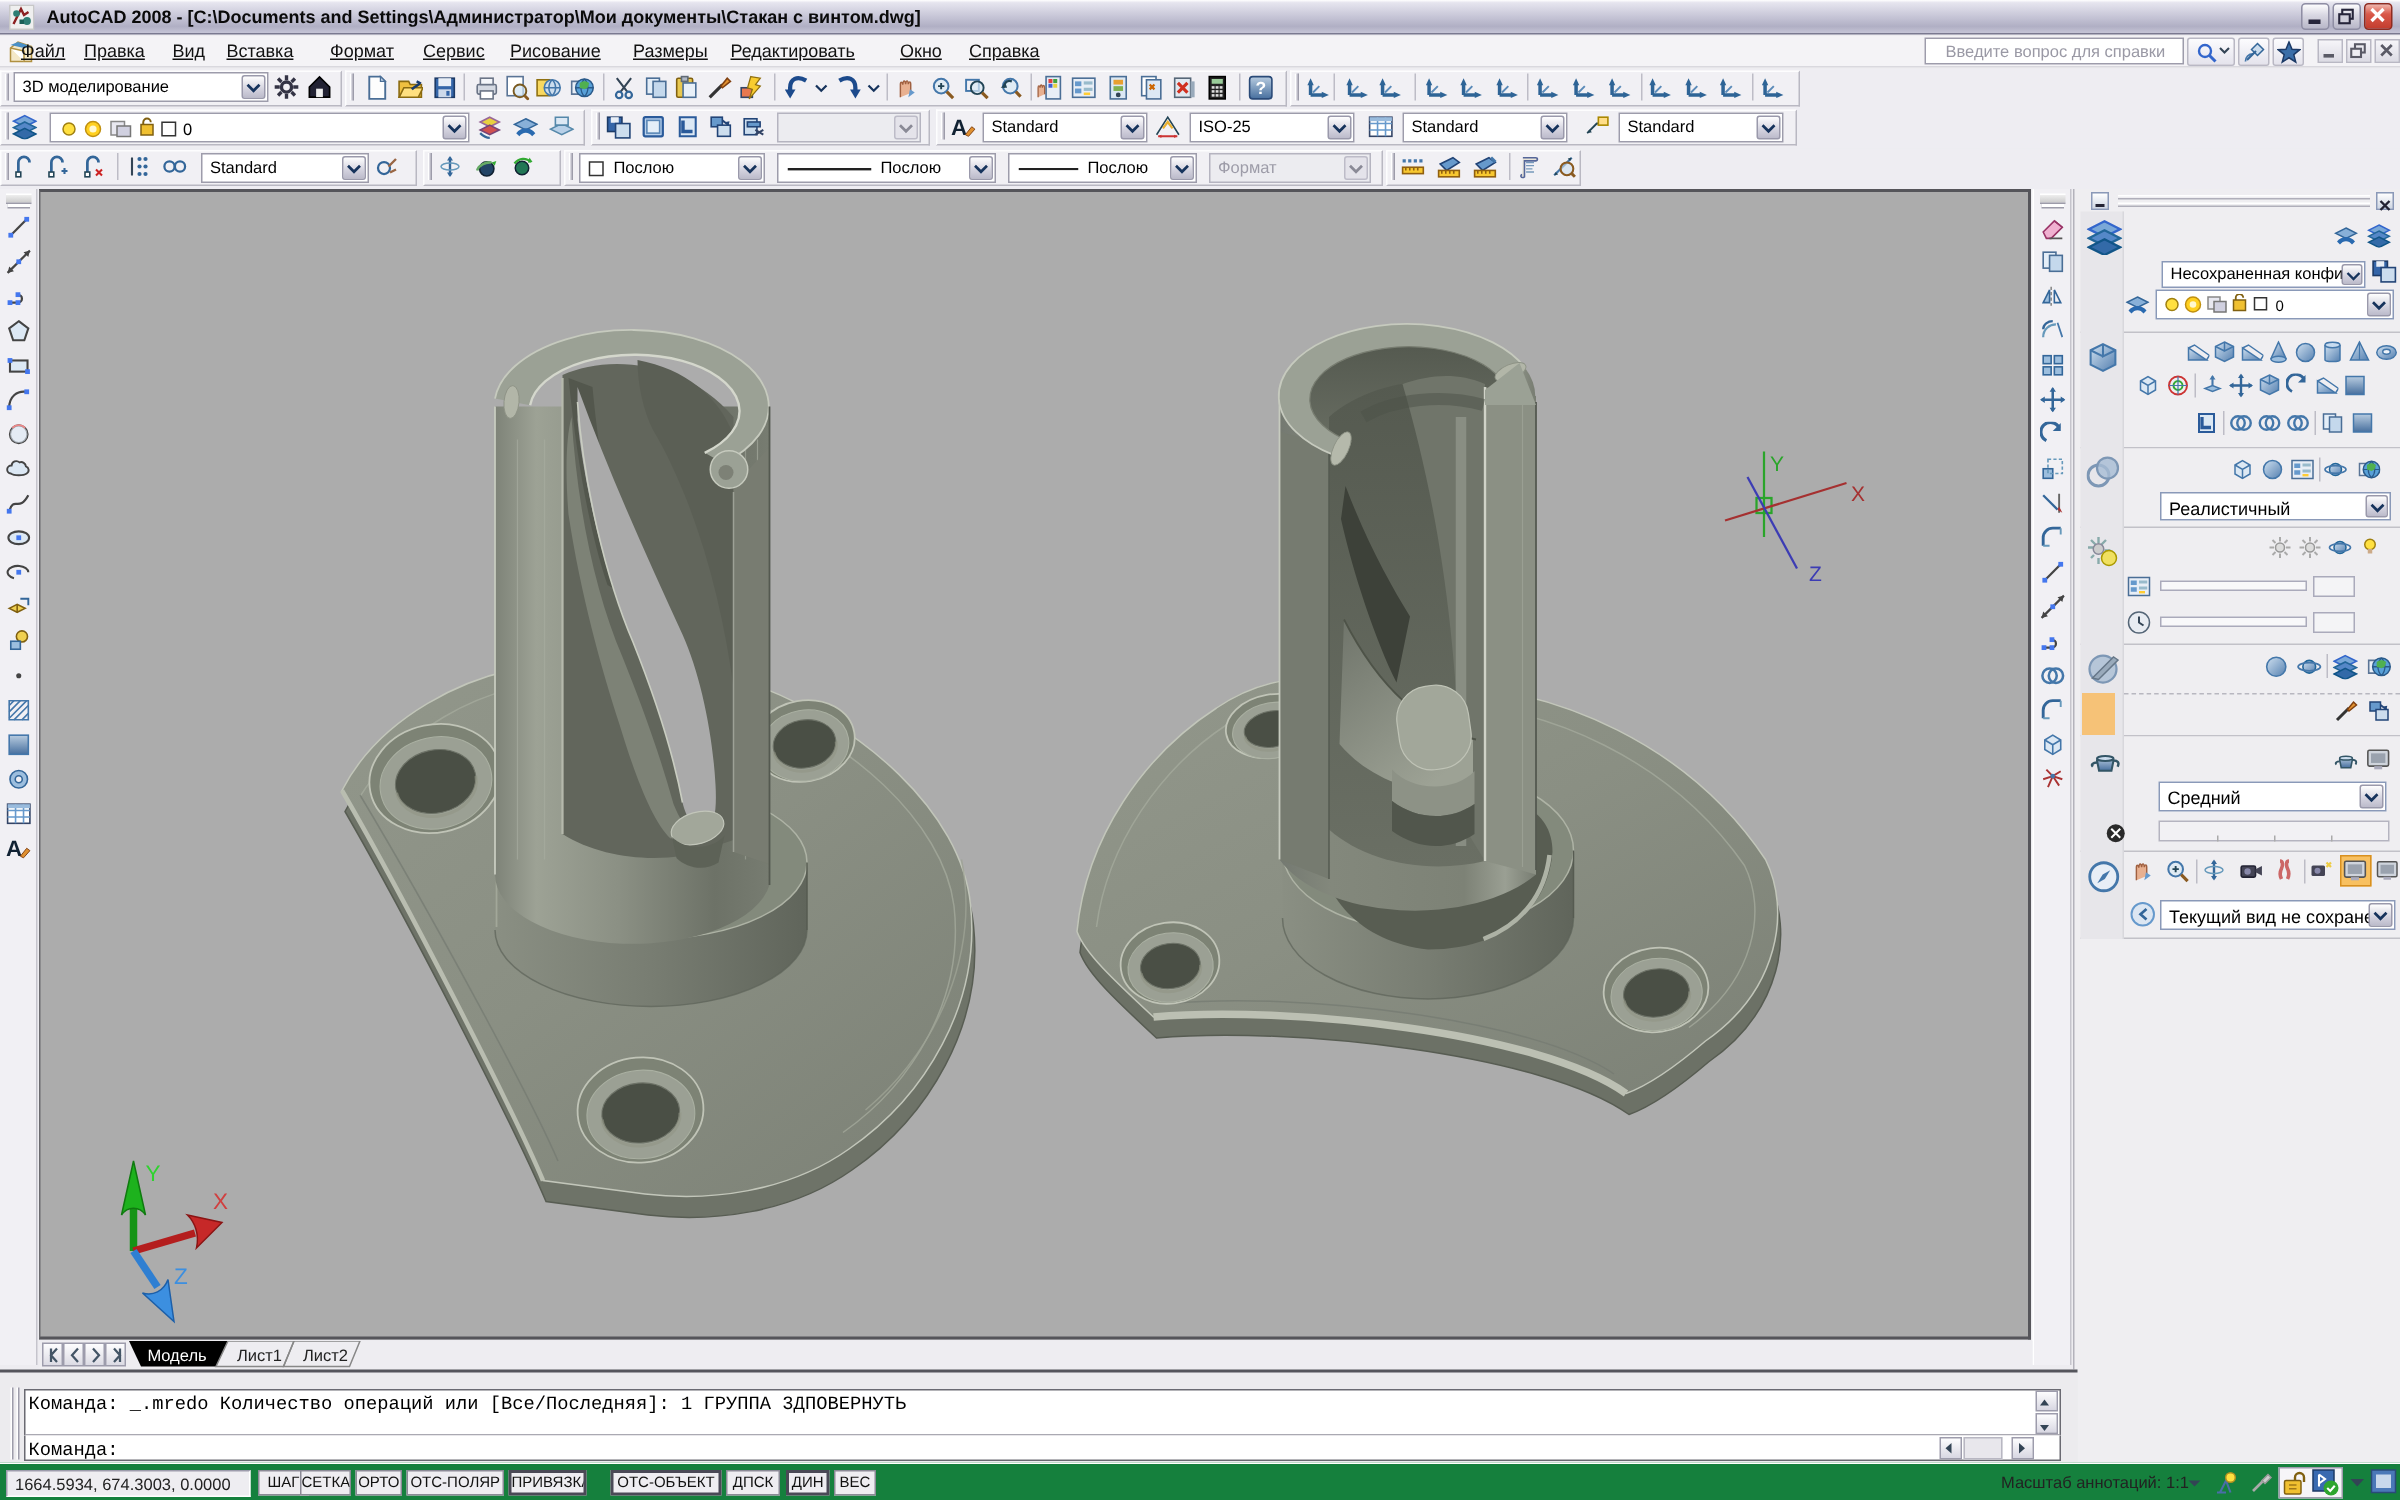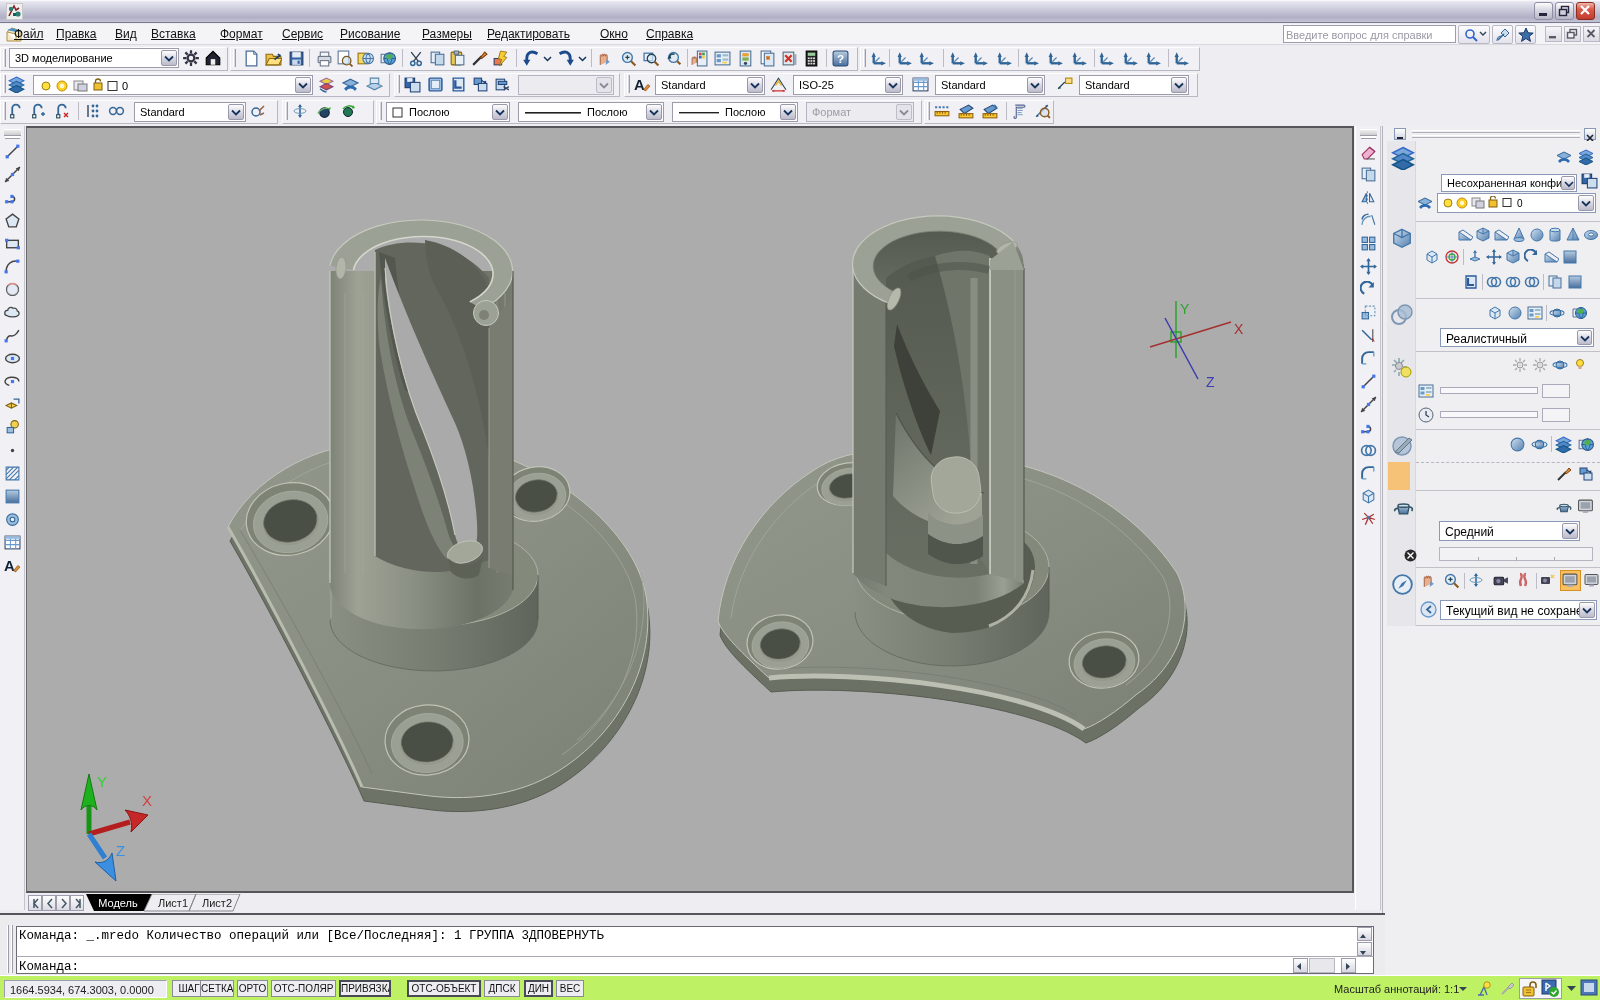--- a/index.html
+++ b/index.html
@@ -33,21 +33,21 @@
 .combo.dis { background:#ececf0; border-color:#b5b4c0; }
 .combo.dis .ctext { color:#9d9ca8; }
 .cbtn.dis { background:#e4e3ea; border-color:#bdbcc8; }
 #drawbar { position:absolute; left:0; top:126px; width:25px; height:784px; background:#f1f0f4; border-right:1px solid #c5c4cc; }
 #modbar { position:absolute; left:1355px; top:126px; width:26px; height:784px; background:#f1f0f4; border-left:1px solid #fff; border-right:1px solid #c5c4cc; }
 #canvas { position:absolute; left:26px; top:126px; width:1328px; height:767px; background:#acacac; border:2px solid #55555a; border-left:1px solid #6a6a6e; }
 #palette { position:absolute; left:0; top:0; width:0; height:0; }
 #palbg { position:absolute; left:1382px; top:126px; width:218px; height:849px; background:#efeef1; border-left:1px solid #b3b2bb; }
 #tabs { position:absolute; left:26px; top:894px; width:1329px; height:19px; background:#eeedf1; font-size:11px; }
 #cmdwin { position:absolute; left:0; top:913px; width:1385px; height:62px; background:#ecebee; }
-#statusbar { position:absolute; left:0; top:975px; width:1600px; height:25px; background:#bef264; border-top:1px solid #fff; font-size:11px; color:#111; }
+#statusbar { position:absolute; left:0; top:975px; width:1600px; height:25px; background:#15803d; border-top:1px solid #fff; font-size:11px; color:#111; }
 .sbtn { position:absolute; top:4px; height:17px; border:1px solid #8b8a96; background:#eeedf1; font-size:10px; text-align:center; line-height:15px; letter-spacing:0px; color:#111; white-space:nowrap; overflow:hidden; }
 .sbtn.on { border:2px solid #4a4956; line-height:13px; }
 .mono { font-family:"Liberation Mono", monospace; }
 .ico { position:absolute; }
 .micon { position:absolute; left:6px; top:2px; width:16px; height:16px; }
 .mbtn { position:absolute; top:1px; height:19px; border:1px solid #b9b8c4; background:linear-gradient(#fcfcfe,#e4e3ec); border-radius:2px; display:flex; align-items:center; justify-content:center; }
 .mdibtn { position:absolute; top:2px; width:17px; height:16px; border:1px solid #b9b8c4; background:linear-gradient(#f6f5f9,#dcdbe4); }
 .hgrip { position:absolute; width:17px; height:7px; border-top:1px solid #fff; border-bottom:1px solid #9d9caa; background:linear-gradient(#eee,#ccc); box-shadow:0 3px 0 -1px #fff, 0 4px 0 -1px #9d9caa; }
 .psec { position:absolute; left:1387px; background:#efeef1; border-bottom:1px solid #c2c1c8; }
 .pcombo { position:absolute; background:#fff; border:1px solid #8a99b8; font-size:12px; color:#000; }
@@ -57,20 +57,21 @@
 <body>
 <div id="titlebar">
   <svg class="ticon" viewBox="0 0 17 17">
       <rect x="0" y="0" width="17" height="17" fill="#c8c8c8"></rect>
       <rect x="1" y="1" width="15" height="15" fill="#efefef"></rect>
       <path d="M3 13 L8 3 L10 7 L13 5" stroke="#8c2022" stroke-width="1.6" fill="none"></path>
       <circle cx="5" cy="6" r="2.2" fill="#2e7d74"></circle>
       <circle cx="12" cy="11" r="2.6" fill="#2e7d74"></circle>
       <rect x="7" y="10" width="3" height="3" fill="#1a5f57"></rect>
     </svg>
+  <span class="ttext">AutoCAD 2008 - [C:\Documents and Settings\Администратор\Мои документы\Стакан с винтом.dwg]</span>
   <div class="capbtn" style="right:47px;"><svg width="17" height="16">
         <rect x="4" y="10" width="8" height="3" fill="#26253a"></rect>
       </svg></div>
   <div class="capbtn" style="right:26px;"><svg width="17" height="16">
         <rect x="5.5" y="3.5" width="7" height="6" fill="none" stroke="#26253a" stroke-width="1.4"></rect>
         <rect x="3.5" y="6.5" width="7" height="6" fill="#cfceda" stroke="#26253a" stroke-width="1.4"></rect>
       </svg></div>
   <div class="capbtn" id="capclose" style="right:5px;"><svg width="17" height="16">
         <path d="M4 3 L12 11 M12 3 L4 11" stroke="#fff" stroke-width="2.2"></path>
       </svg></div>
@@ -85,21 +86,21 @@
     <span class="mitem" style="left:56px">Правка</span>
     <span class="mitem" style="left:115px">Вид</span>
     <span class="mitem" style="left:151px">Вставка</span>
     <span class="mitem" style="left:220px">Формат</span>
     <span class="mitem" style="left:282px">Сервис</span>
     <span class="mitem" style="left:340px">Рисование</span>
     <span class="mitem" style="left:422px">Размеры</span>
     <span class="mitem" style="left:487px">Редактировать</span>
     <span class="mitem" style="left:600px">Окно</span>
     <span class="mitem" style="left:646px">Справка</span>
-    <div style="position:absolute;left:1283px;top:1px;width:173px;height:18px;background:#fff;border:1px solid #9d9cab;color:#9a99a5;font-size:11px;padding:3px 0 0 2px;">Введите вопрос для справки</div>
+    <div style="position:absolute;left:1283px;top:1px;width:173px;height:18px;background:#fff;border:1px solid #9d9cab;color:#9a99a5;font-size:11px;padding:3px 0 0 13px;">Введите вопрос для справки</div>
 <div class="mbtn" style="left:1458px;width:32px">
       <svg width="16" height="16" style="margin-left:1px">
         <circle cx="7" cy="7" r="4" fill="none" stroke="#36c" stroke-width="1.6"></circle>
         <path d="M10 10l4 4" stroke="#36c" stroke-width="2"></path>
       </svg>
       <svg width="8" height="8" style="margin-bottom:4px">
         <path d="M1 3l3 3 3-3" fill="none" stroke="#345" stroke-width="1.4"></path>
       </svg>
     </div>
 <div class="mbtn" style="left:1492px;width:21px">
@@ -1013,21 +1014,21 @@
     </svg>
     <svg class="ico" style="left:1578px;top:466px;width:16px;height:16px">
       <use href="#i-win2"></use>
     </svg>
     <svg class="ico" style="left:1555px;top:498px;width:18px;height:17px">
       <use href="#i-teapot"></use>
     </svg>
     <svg class="ico" style="left:1577px;top:498px;width:18px;height:17px">
       <use href="#i-mon"></use>
     </svg>
-    <div class="pcombo" style="left:1439px;top:521px;width:141px;height:20px">
+    <div class="pcombo" style="left:1439px;top:521px;width:152px;height:20px">
       <span class="ctext">Средний</span>
       <div class="cbtn" style="width:16px;height:16px">
         <svg width="10" height="9">
           <path d="M1 2.5l4 4 4-4" fill="none" stroke="#16335c" stroke-width="1.8"></path>
         </svg>
       </div>
     </div>
     <svg class="ico" style="left:1404px;top:549px;width:13px;height:13px">
       <circle cx="6.5" cy="6.5" r="6" fill="#2a2a2a"></circle>
       <path d="M3.5 3.5l6 6M9.5 3.5l-6 6" stroke="#fff" stroke-width="1.4"></path>

